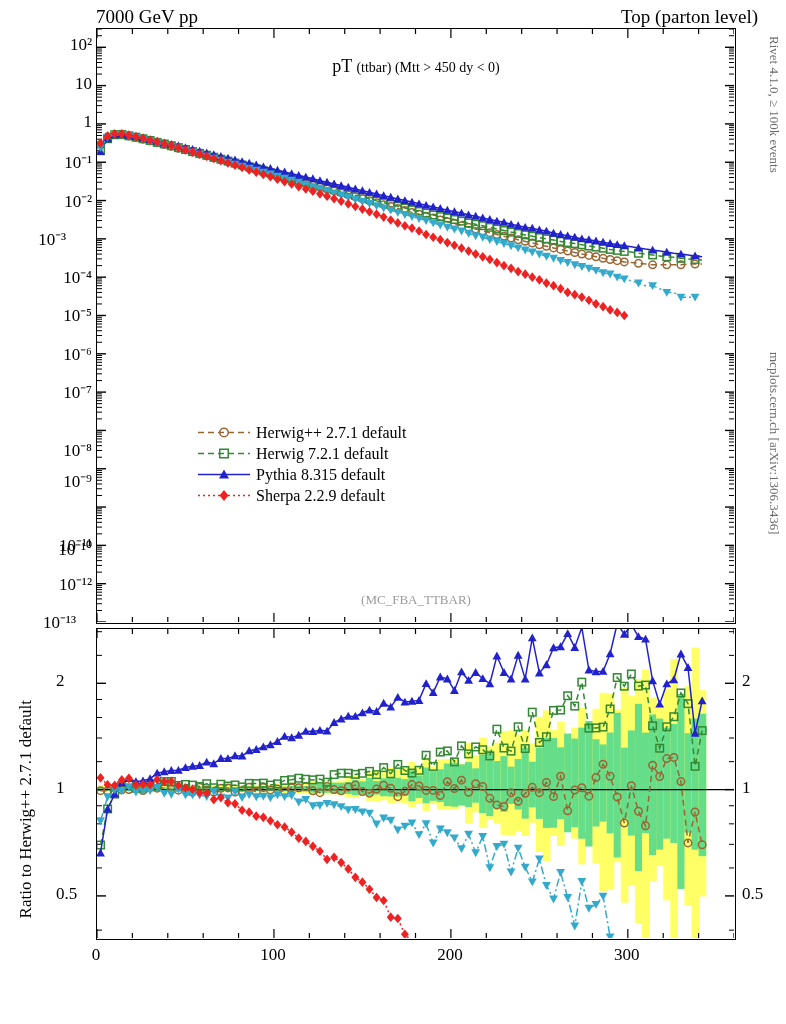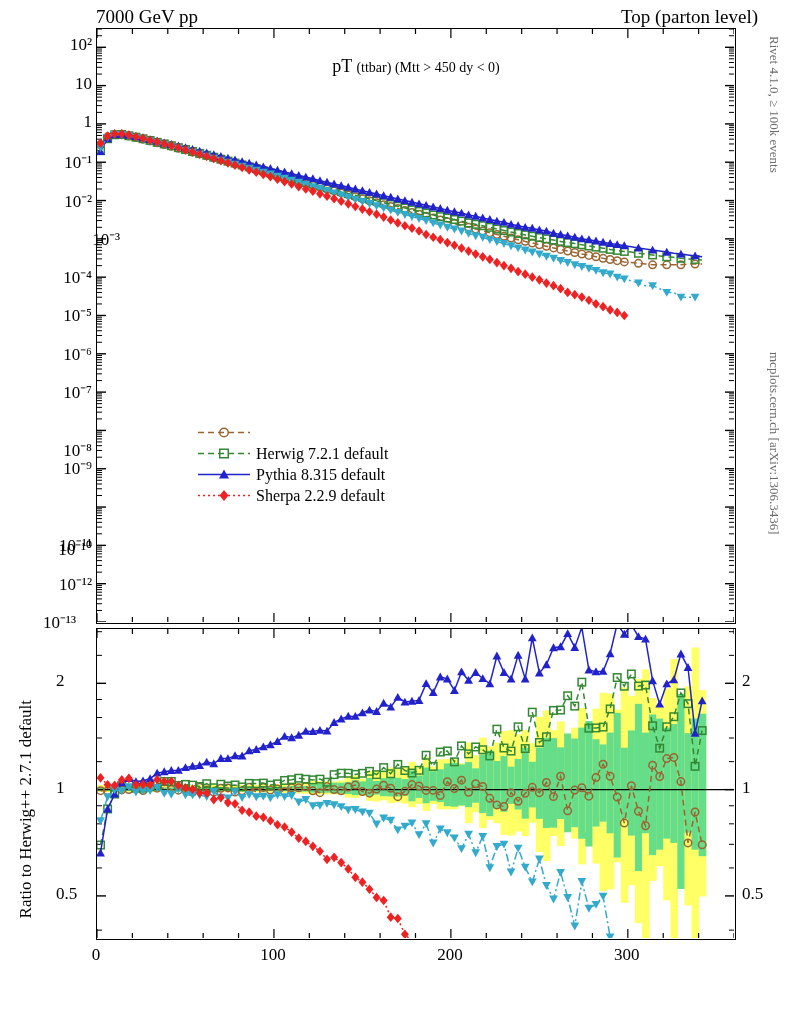--- a/index.html
+++ b/index.html
@@ -782,29 +782,31 @@
           <polygon points="527.2944444444444,281.6430501148046 523.3344444444443,286.4830501148046 527.2944444444444,291.3230501148046 531.2544444444444,286.4830501148046" fill="#ee2222"></polygon>
         </g>
       </svg>
   </div>
 
   <div id="plot-title">
     <span>pT</span>
     <span class="small">(ttbar) (Mtt &gt; 450 dy &lt; 0)</span>
   </div>
 
+  <div id="watermark">(MC_FBA_TTBAR)</div>
 
   <div id="legend">
       <div class="lg-row">
         <div class="lg-mark">
           <svg width="56" height="21" class="lgsvg">
             <line x1="2" y1="10.5" x2="54" y2="10.5" stroke="#996633" stroke-width="1.6" stroke-dasharray="6,4"></line>
             <circle cx="28" cy="10.5" r="4.25" fill="none" stroke="#996633" stroke-width="1.5"></circle>
           </svg>
         </div>
+        <span class="lg-txt">Herwig++ 2.7.1 default</span>
       </div>
       <div class="lg-row">
         <div class="lg-mark">
           <svg width="56" height="21" class="lgsvg">
             <line x1="2" y1="10.5" x2="54" y2="10.5" stroke="#338833" stroke-width="1.6" stroke-dasharray="6,4"></line>
             <rect x="23.75" y="6.25" width="8.5" height="8.5" fill="none" stroke="#338833" stroke-width="1.5"></rect>
           </svg>
         </div>
         <span class="lg-txt">Herwig 7.2.1 default</span>
       </div>
@@ -1460,27 +1462,27 @@
   </div>
 
   <div id="ratio-ylabel">Ratio to Herwig++ 2.7.1 default</div>
 
   <div id="axis-labels">
       <div class="ylab" style="right: 694px; top: 35.2807px;">10²</div>
       <div class="ylab" style="right: 694px; top: 73.5953px;">10</div>
       <div class="ylab" style="right: 694px; top: 111.91px;">1</div>
       <div class="ylab" style="right: 694px; top: 150.225px;">10⁻¹</div>
       <div class="ylab" style="right: 694px; top: 188.539px;">10⁻²</div>
-      <div class="ylab" style="right: 666px; top: 226.854px; margin-left: 33px;">10⁻³</div>
+      <div class="ylab" style="right: 720px; top: 226.854px; margin-left: 33px;">10⁻³</div>
       <div class="ylab" style="right: 694px; top: 265.168px;">10⁻⁴</div>
       <div class="ylab" style="right: 694px; top: 303.483px;">10⁻⁵</div>
       <div class="ylab" style="right: 694px; top: 341.798px;">10⁻⁶</div>
       <div class="ylab" style="right: 694px; top: 380.112px;">10⁻⁷</div>
       <div class="ylab" style="right: 694px; top: 418.427px; margin-top: 20px;">10⁻⁸</div>
-      <div class="ylab" style="right: 694px; top: 456px; margin-left: 10px;">10⁻⁹</div>
+      <div class="ylab" style="right: 694px; top: 469px; margin-left: 10px;">10⁻⁹</div>
       <div class="ylab" style="right: 694px; top: 495.056px; margin-top: 42px;">10⁻¹⁰</div>
       <div class="ylab" style="right: 694px; top: 533.371px;">10⁻¹¹</div>
       <div class="ylab" style="right: 694px; top: 571.685px;">10⁻¹²</div>
       <div class="ylab" style="right: 710px; top: 610px;">10⁻¹³</div>
       <div class="yr" style="top: 883.913px; left: 56px;">0.5</div>
       <div class="yr" style="top: 883.913px; left: 742px;">0.5</div>
       <div class="yr" style="top: 777.614px; left: 56px;">1</div>
       <div class="yr" style="top: 777.614px; left: 742px;">1</div>
       <div class="yr" style="top: 671.315px; left: 56px;">2</div>
       <div class="yr" style="top: 671.315px; left: 742px;">2</div>

